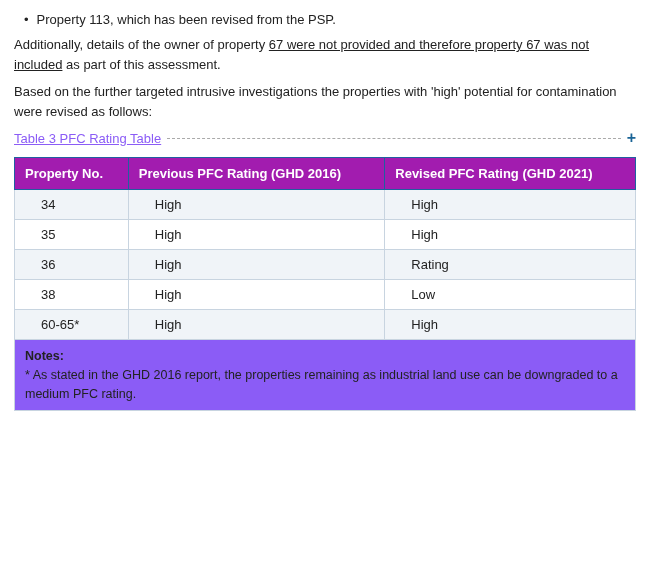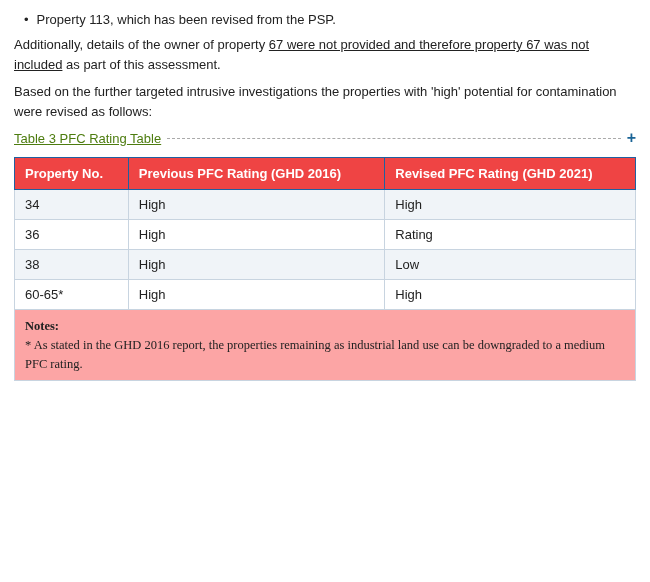--- a/index.html
+++ b/index.html
@@ -26,21 +26,21 @@
       flex-shrink: 0;
     }
     .paragraph {
       margin-bottom: 8px;
       line-height: 1.5;
     }
     .underline {
       text-decoration: underline;
     }
     .table-ref {
-      color: #4d7c0f;
+      color: #8b5cf6;
       text-decoration: underline;
       cursor: pointer;
       font-size: 13px;
     }
     .table-ref-row {
       display: flex;
       align-items: center;
       margin-bottom: 10px;
     }
     .dashed-line {
@@ -52,51 +52,50 @@
       color: #1a6496;
       font-size: 16px;
       font-weight: bold;
     }
     table {
       width: 100%;
       border-collapse: collapse;
       margin-bottom: 0;
     }
     thead tr {
-      background-color: #ef4444;
+      background-color: #a21caf;
       color: #fff;
     }
     thead th {
       padding: 8px 10px;
       text-align: left;
       font-weight: bold;
       font-size: 13px;
       border: 1px solid #2060a0;
       vertical-align: top;
     }
     tbody tr:nth-child(odd) {
       background-color: #f0f4f8;
     }
     tbody tr:nth-child(even) {
       background-color: #ffffff;
     }
     tbody td {
-      padding: 7px 10px;
+      padding: 7px 26px;
       border: 1px solid #c8d4e0;
       font-size: 13px;
       vertical-align: middle;
     }
     .notes-box {
       border: 1px solid #c8d4e0;
       border-top: none;
       padding: 7px 10px;
-      background: #fca5a5;
+      background: #8b5cf6;
       font-size: 12.5px;
       line-height: 1.5;
-      font-family: Liberation Serif, serif;
     }
     .notes-label {
       font-weight: bold;
     }
   </style>
 </head>
 <body>
 
 <div>
   <div class="bullet-item">
@@ -125,20 +124,25 @@
       <th>Revised PFC Rating (GHD 2021)</th>
     </tr>
   </thead>
   <tbody id="table-body">
   <tr>
         <td>34</td>
         <td>High</td>
         <td>High</td>
       </tr>
       <tr>
+        <td>35</td>
+        <td>High</td>
+        <td>High</td>
+      </tr>
+      <tr>
         <td>36</td>
         <td>High</td>
         <td>Rating</td>
       </tr>
       <tr>
         <td>38</td>
         <td>High</td>
         <td>Low</td>
       </tr>
       <tr>

